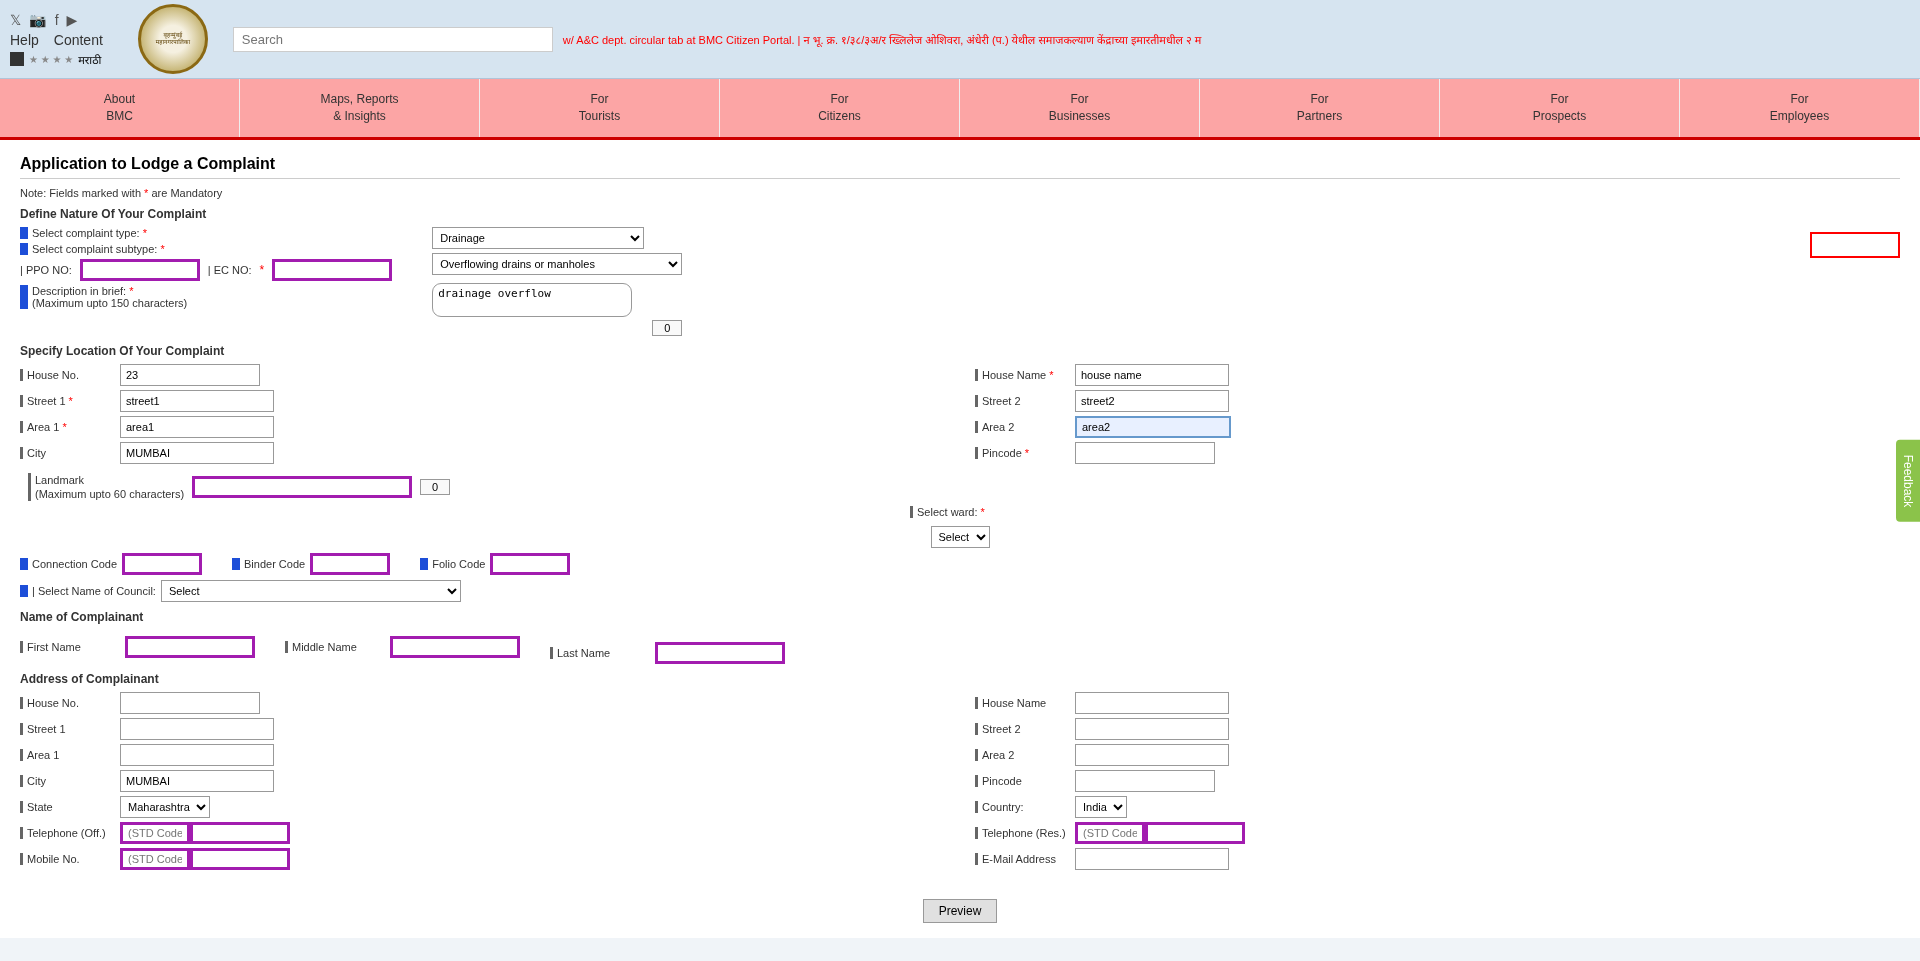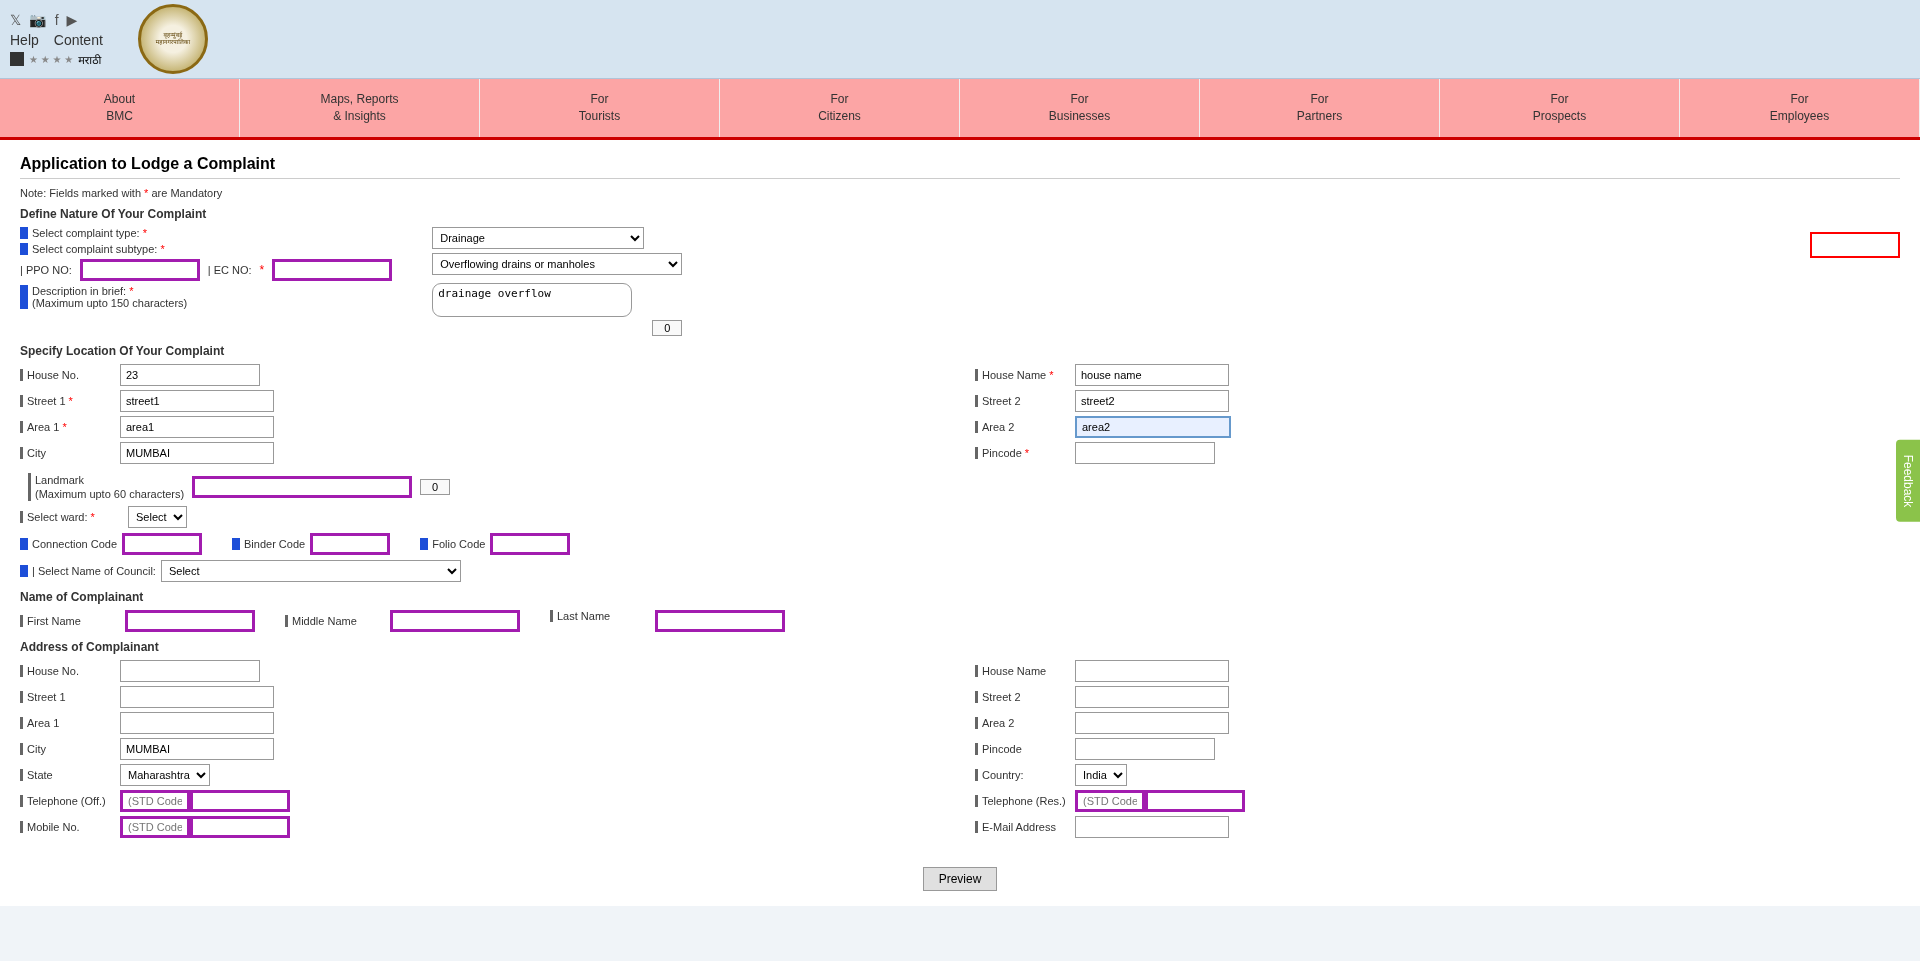--- a/index.html
+++ b/index.html
@@ -200,20 +200,26 @@
     </div>
   </div>
 
   <div style="display:flex; align-items:center; flex:1; gap:10px; padding-left: 20px;">
     <div class="logo-area">
       <div class="logo-circle">
         <span style="font-size:6px; text-align:center; line-height:1.2;">बृहन्मुंबई<br>महानगरपालिका</span>
       </div>
     </div>
 
+    <div class="search-bar-area">
+      <div class="search-input-row">
+        <input type="text" class="search-input" placeholder="Search" style="">
+        <span class="marquee-text">w/ A&amp;C dept. circular tab at BMC Citizen Portal. | न भू. क्र. १/३८/३अ/र ख्लिलेज ओशिवरा, अंधेरी (प.) येथील समाजकल्याण केंद्राच्या इमारतीमधील २ म</span>
+      </div>
+    </div>
   </div>
 </div>
 
 <div class="nav-bar">
   <div class="nav-item">About<br>BMC</div>
   <div class="nav-item">Maps, Reports<br>&amp; Insights</div>
   <div class="nav-item">For<br>Tourists</div>
   <div class="nav-item">For<br>Citizens</div>
   <div class="nav-item">For<br>Businesses</div>
   <div class="nav-item">For<br>Partners</div>
@@ -327,21 +333,21 @@
     </div>
   </div>
 
   <div style="display:flex; align-items:center; margin: 5px 0; gap:8px;padding-left:8px;">
     <span class="location-label" style="min-width:130px; white-space:pre-line; line-height:1.3;">Landmark
 (Maximum upto 60 characters)</span>
     <input type="text" class="form-input" style="width: 220px;">
     <span class="char-counter">0</span>
   </div>
 
-  <div style="display:flex; align-items:center; margin-bottom:5px; gap:8px;">
+  <div style="display:flex; align-items:center; margin-bottom:5px; gap:8px;flex-direction:column;">
     <span class="location-label">Select ward: <span class="req">*</span></span>
     <select class="form-select">
       <option>Select</option>
     </select>
   </div>
 
   <div style="display:flex; align-items:center; margin-bottom:5px; gap:30px;">
     <div style="display:flex; align-items:center; gap:5px;">
       <span class="inline-label pipe-label">Connection Code</span>
       <input type="text" class="form-input" style="width: 80px;">
@@ -366,21 +372,21 @@
   <div class="section-title">Name of Complainant</div>
   <div style="display:flex; align-items:center; gap:30px; margin-bottom:6px;">
     <div style="display:flex; align-items:center; gap:5px;">
       <span class="location-label">First Name</span>
       <input type="text" class="form-input" style="width: 130px;">
     </div>
     <div style="display:flex; align-items:center; gap:5px;">
       <span class="location-label">Middle Name</span>
       <input type="text" class="form-input" style="width: 130px;">
     </div>
-    <div style="display:flex; align-items:flex-start; gap:5px;">
+    <div style="display:flex; align-items:center; gap:5px;margin-top:12px;">
       <span class="location-label">Last Name</span>
       <input type="text" class="form-input" style="width: 130px;">
     </div>
   </div>
 
   <div class="section-title">Address of Complainant</div>
 
   <div class="two-col">
     <div class="col-half">
       <div class="location-row" style="margin-bottom:4px;">

